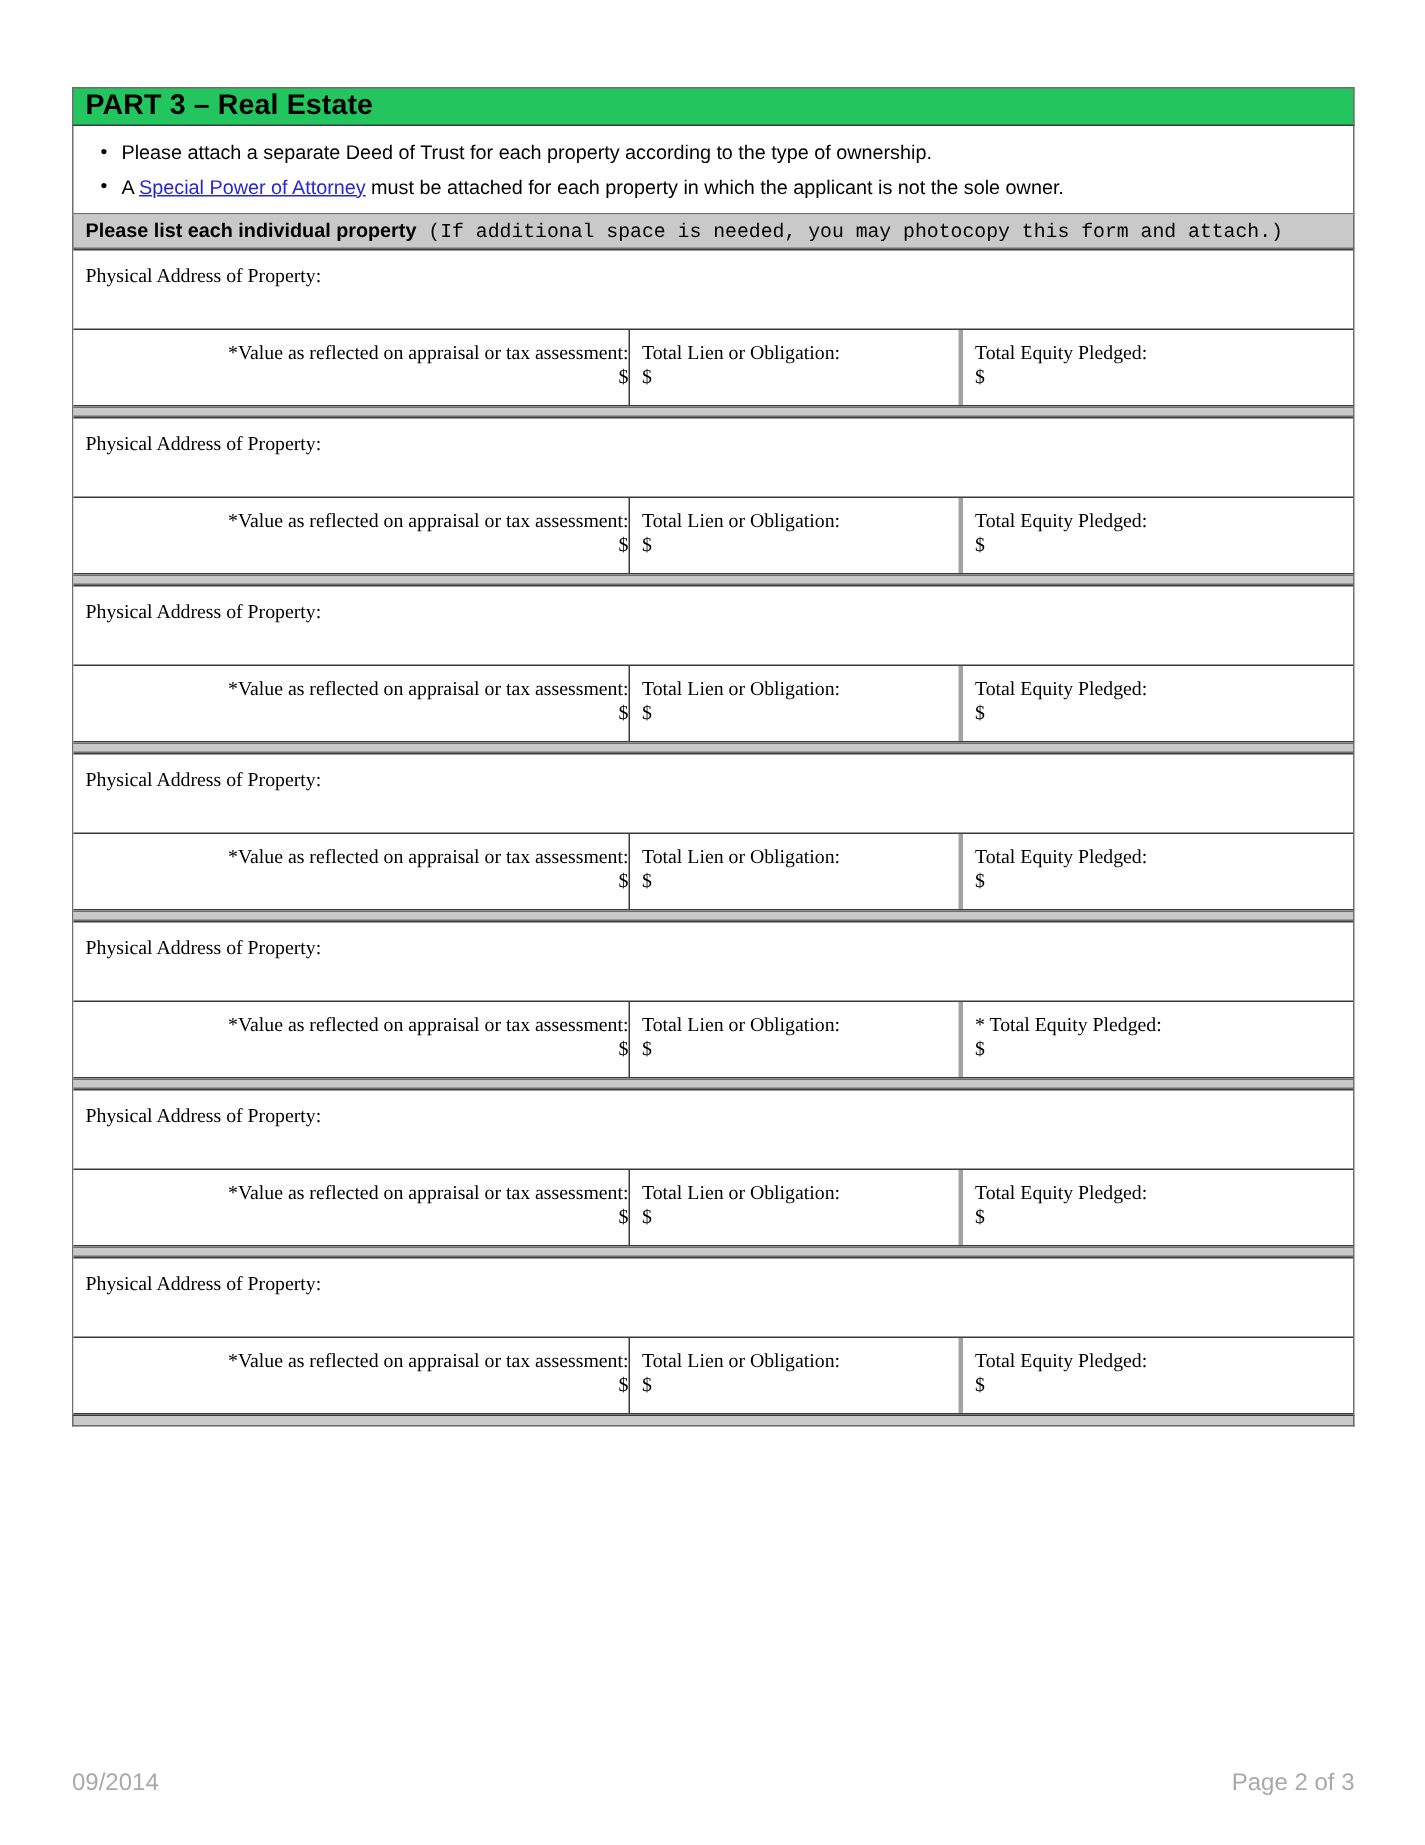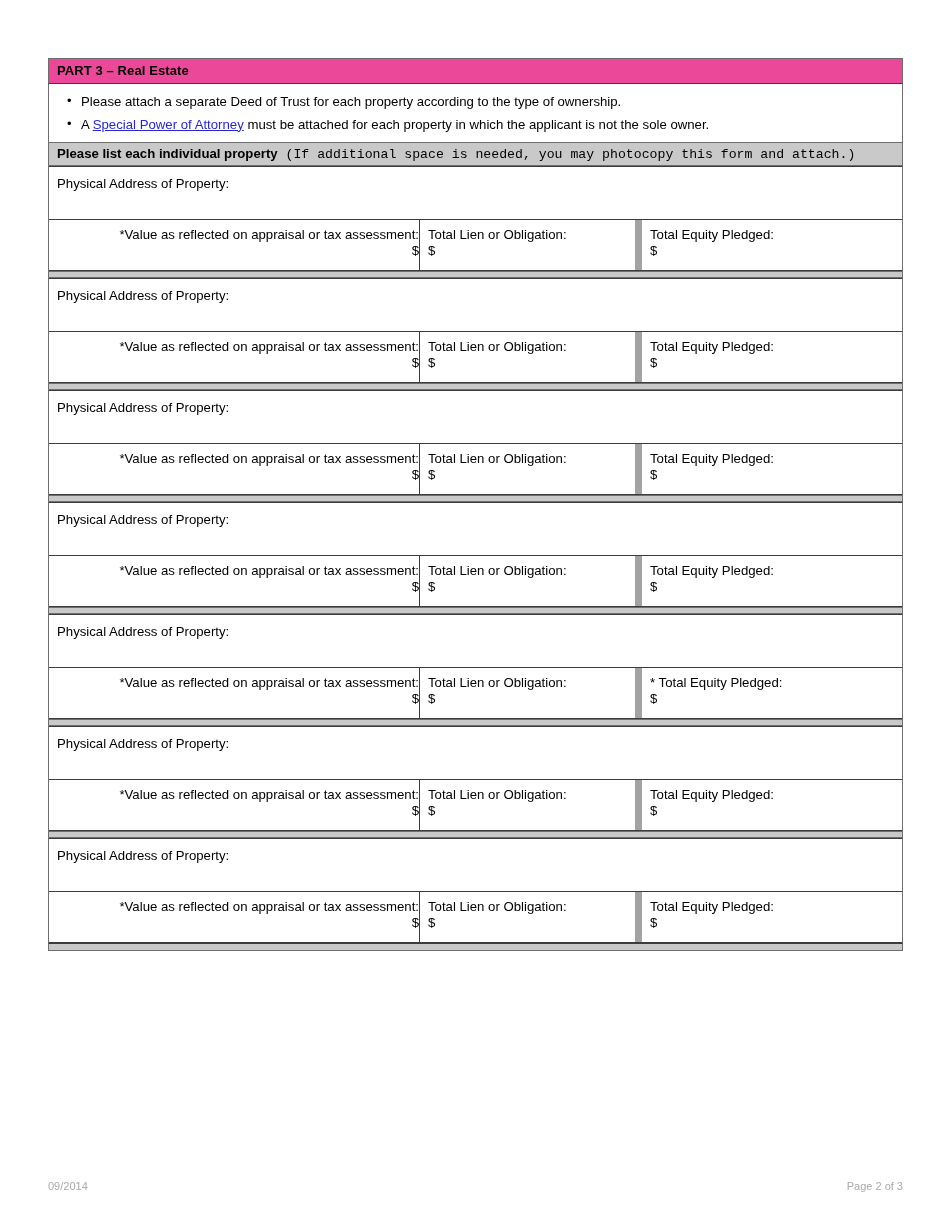--- a/index.html
+++ b/index.html
@@ -27,27 +27,27 @@
 
   .form-block {
     position: absolute;
     left: 48px;
     top: 58px;
     width: 855px;
   }
 
   
   .part-header {
-    background: #ec4899;
+    background: #22c55e;
     border: 1px solid #6e6e6e;
     border-bottom: 1px solid #3c3c3c;
     height: 24px;
     line-height: 24px;
     padding: 0 0 0 8px;
-    font-size: 13px;
+    font-size: 19px;
     font-weight: bold;
     letter-spacing: 0.1px;
     box-sizing: content-box;
   }
 
   
   .instructions {
     border-left: 1px solid #6e6e6e;
     border-right: 1px solid #6e6e6e;
     border-bottom: 1px solid #6e6e6e;
@@ -90,20 +90,21 @@
     padding: 0 0 0 8px;
     font-size: 13.2px;
   }
   .list-header .lh-bold { font-weight: bold; margin-top: 12px; }
   .list-header .lh-norm { font-weight: normal; font-family: Liberation Mono, monospace; }
 
   
   .prop-table {
     border-left: 1px solid #6e6e6e;
     border-right: 1px solid #6e6e6e;
+    font-family: Liberation Serif, serif;
   }
   .prop-block { background: #ffffff; }
 
   .addr-row {
     border-top: 1px solid #3c3c3c;
     border-bottom: 1px solid #3c3c3c;
     height: 54px;
     box-sizing: border-box;
     padding: 9px 0 0 8px;
     font-size: 13.2px;
@@ -115,21 +116,21 @@
     box-sizing: border-box;
     border-bottom: 1px solid #3c3c3c;
   }
   .vals-row .cell {
     padding: 7px 0 0 8px;
     font-size: 13.2px;
     line-height: 16px;
     box-sizing: border-box;
   }
   .cell.c1 { width: 371px; border-right: 1px solid #3c3c3c; text-align: right; }
-  .cell.c2 { width: 222px; border-right: 7px solid #a3a3a3; }
+  .cell.c2 { width: 222px; border-right: 3px solid #a3a3a3; }
   .cell.c3 { flex: 1 1 auto; }
   .dollar { display: block; }
 
   .sep-bar {
     height: 7px;
     background: #c9c9c9;
     border-top: 1px solid #6e6e6e;
     border-bottom: 1px solid #6e6e6e;
     box-sizing: border-box;
   }
@@ -142,21 +143,21 @@
   }
 
   
   .footer {
     position: absolute;
     left: 48px;
     top: 1180px;
     width: 855px;
     display: flex;
     justify-content: space-between;
-    font-size: 11px;
+    font-size: 16px;
     color: #a9a9a9;
   }
 </style>
 </head>
 <body>
 
 <div class="page">
 
   <div class="form-block">
 

